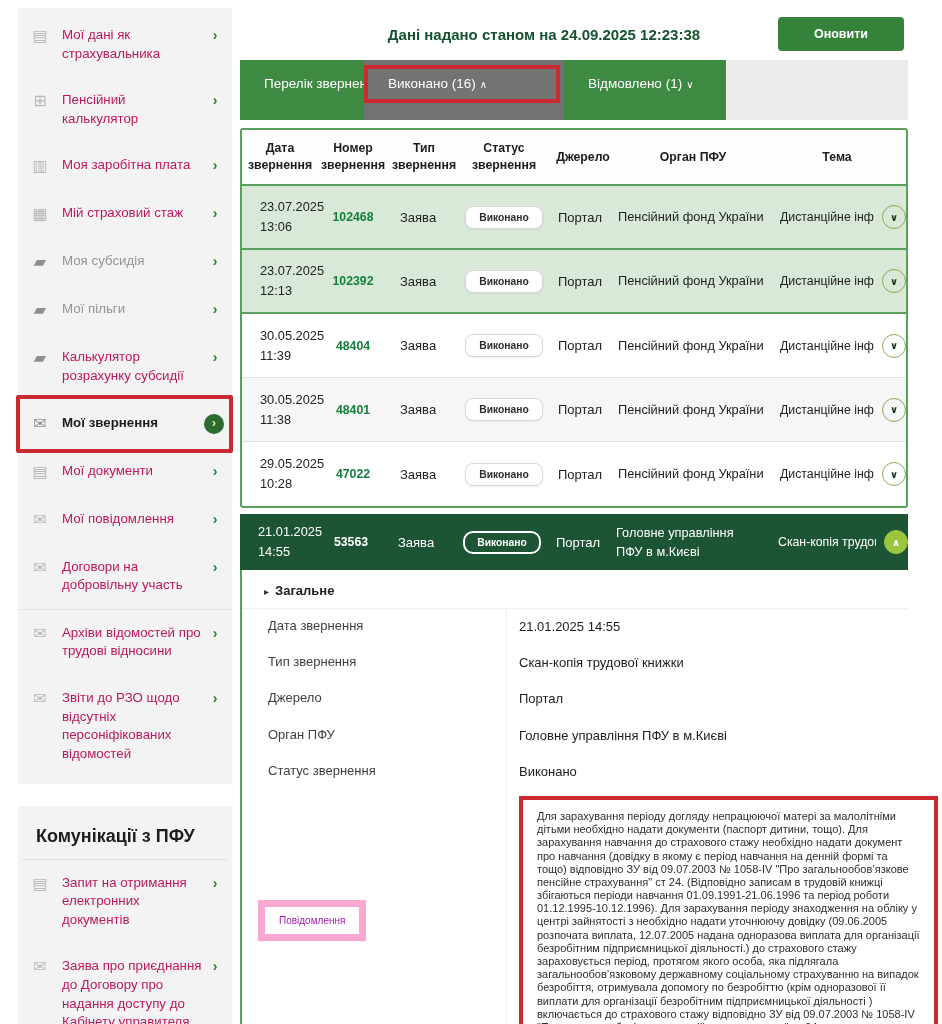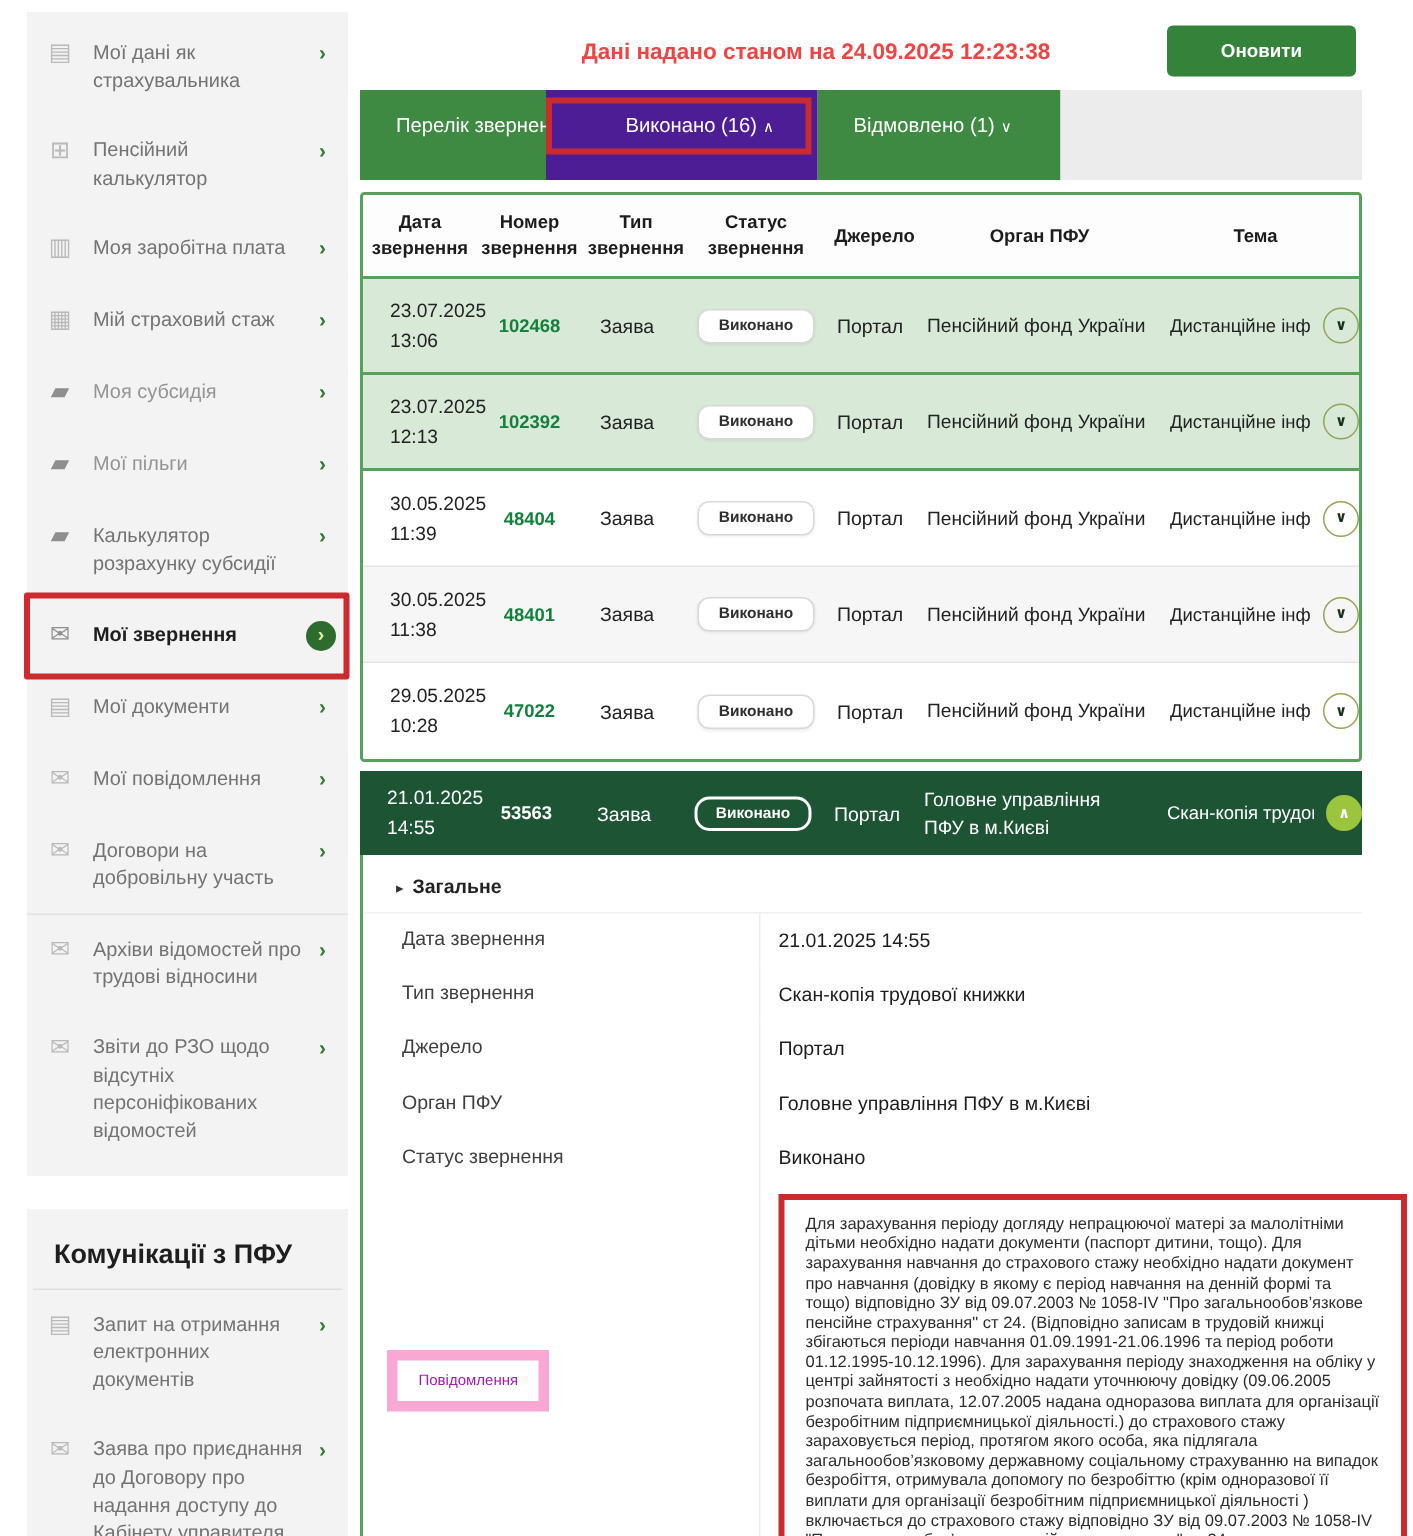--- a/index.html
+++ b/index.html
@@ -9,40 +9,40 @@
 
   
   .sidebar { width:214px; margin-left:18px; flex-shrink:0; }
   .side-block { background:#f3f3f3; padding:4px 0 6px 0; }
   .side-gap { height:22px; background:#fff; }
   .side-block.second { padding-bottom:0; max-height:352px; overflow:hidden; }
   .side-header { font-size:18px; font-weight:bold; color:#1e1e1e; padding:16px 12px 12px 14px; border-bottom:1px solid #e0e0e0; margin:0 4px; }
   .item { display:flex; align-items:flex-start; padding:14px 6px 14px 0; position:relative; cursor:pointer; }
   .item .ico { width:44px; text-align:center; color:#b9b9b9; font-size:16px; line-height:1.25; flex-shrink:0; }
   .item .ico.dark { color:#8f8f8f; }
-  .item .lbl { flex:1; font-size:13.3px; color:#737373; line-height:1.4; }
+  .item .lbl { flex:1; font-size:13.3px; color:#be185d; line-height:1.4; }
   .item.muted .lbl { color:#949494; }
   .item .arr { width:22px; text-align:center; color:#2e7d32; font-weight:bold; font-size:14px; line-height:1.3; flex-shrink:0; }
   .item.active .lbl { font-weight:bold; color:#1d1d1d; }
   .circle-arrow { width:20px; height:20px; border-radius:50%; background:#2d6b2e; color:#d9f0a3; display:flex; align-items:center; justify-content:center; font-size:13px; font-weight:bold; padding-bottom:1px; }
   .red-frame-item { position:absolute; inset:-5px -1px -5px -2px; border:4px solid #cb2a2f; border-radius:2px; pointer-events:none; }
   .item.sep-above { border-top:1px solid #e2e2e2; }
 
   
   .main { width:668px; margin-left:8px; }
 
   .refresh-bar { position:relative; height:52px; display:flex; align-items:center; justify-content:center; }
-  .stamp { font-size:15px; font-weight:bold; color:#ef4444; margin-left:-60px; }
+  .stamp { font-size:15px; font-weight:bold; color:#14532d; margin-left:-60px; }
   .refresh-btn { position:absolute; right:4px; top:9px; background:#35823a; color:#fff; border:none; border-radius:4px; font-family:inherit; font-size:12.5px; font-weight:bold; padding:10px 36px; cursor:pointer; }
 
   .tabstrip { display:flex; height:60px; }
   .tab { color:#fff; font-size:13.5px; padding:16px 0 0 24px; cursor:pointer; white-space:nowrap; }
   .tab .chev { font-size:10px; margin-left:4px; }
   .tab-1 { width:124px; background:#3f8a43; }
-  .tab-2 { width:181px; background:#4c1d95; position:relative;text-align:center; }
+  .tab-2 { width:200px; background:#737373; position:relative; }
   .tab-3 { width:162px; background:#3f8a43; }
   .tab-filler { flex:1; background:#ececec; }
   .red-frame-tab { position:absolute; inset:5px 4px 17px 0; border:4px solid #cb2a2f; pointer-events:none; }
 
   .table { margin-top:8px; border:2px solid #58a05c; border-radius:3px; background:#fff; overflow:hidden; }
   .grid7 { display:grid; grid-template-columns:76px 70px 72px 88px 70px 150px 1fr; align-items:center; }
   .thead { border-bottom:2px solid #58a05c; background:#fdfdfd; min-height:56px; }
   .thead .h { font-size:12.3px; font-weight:bold; color:#1c1c1c; text-align:center; line-height:1.35; padding:8px 2px; }
   .trow { min-height:64px; font-size:13px; color:#222; }
   .trow.green { background:#d9e9d7; border-bottom:2px solid #58a05c; }

